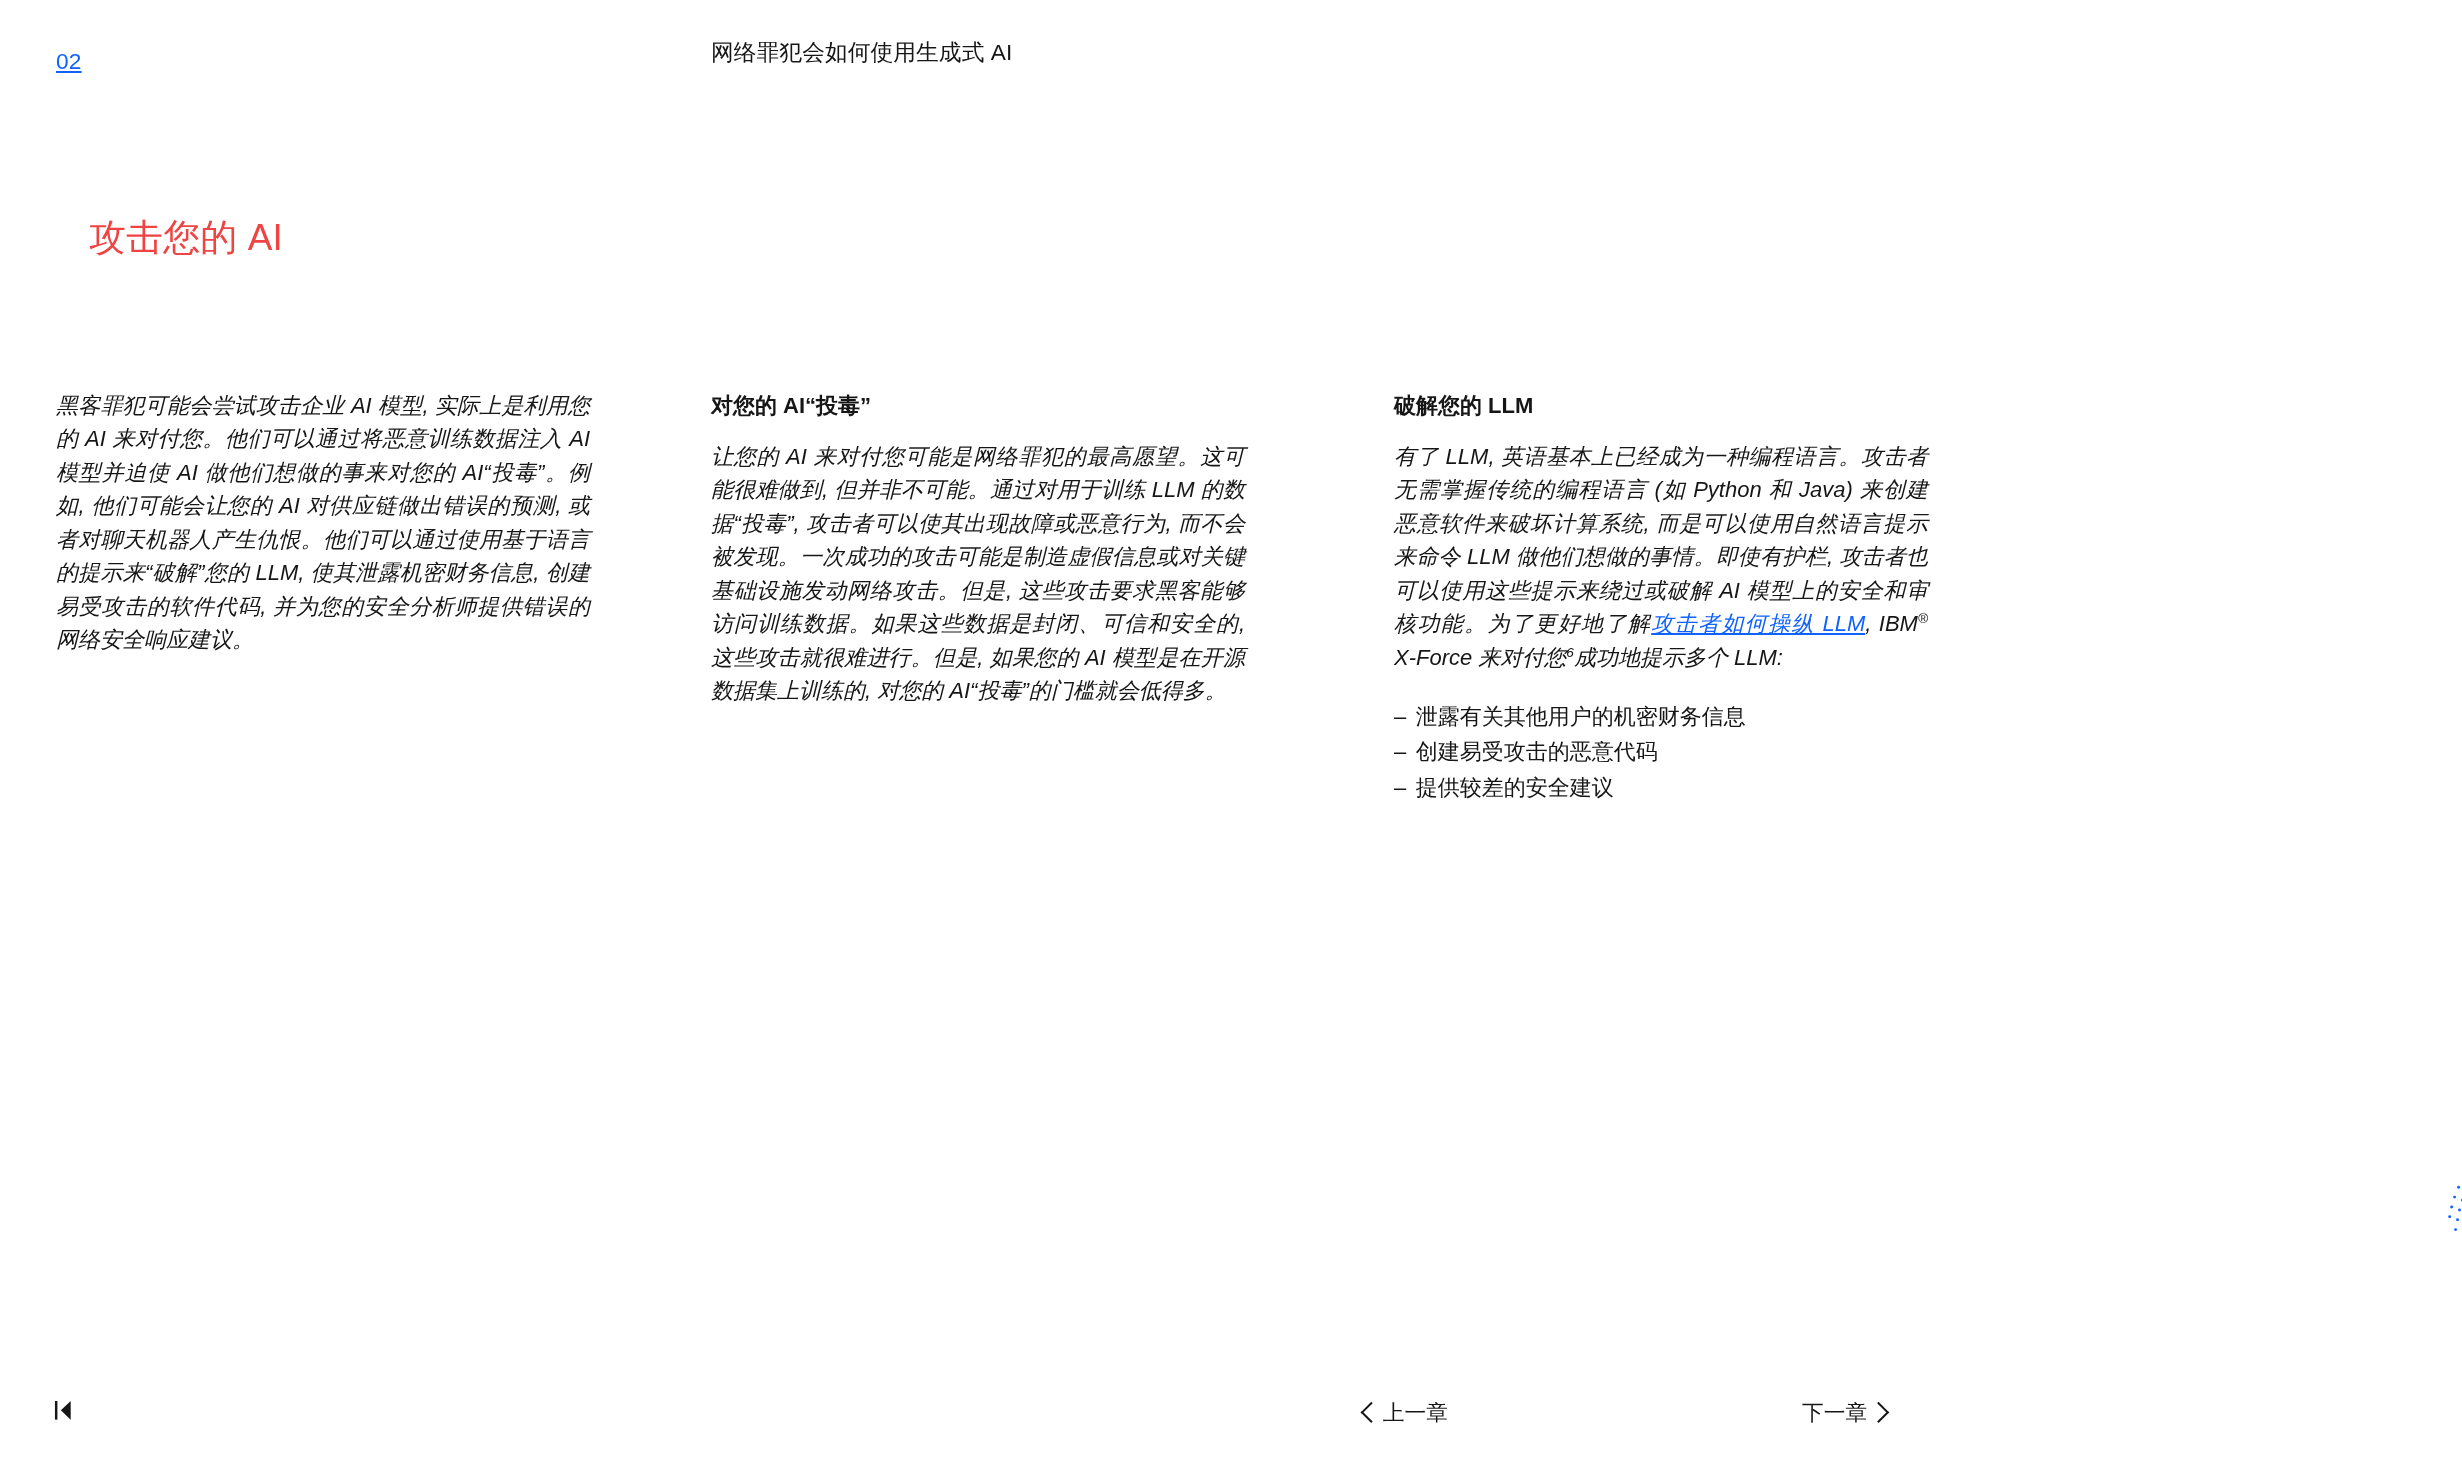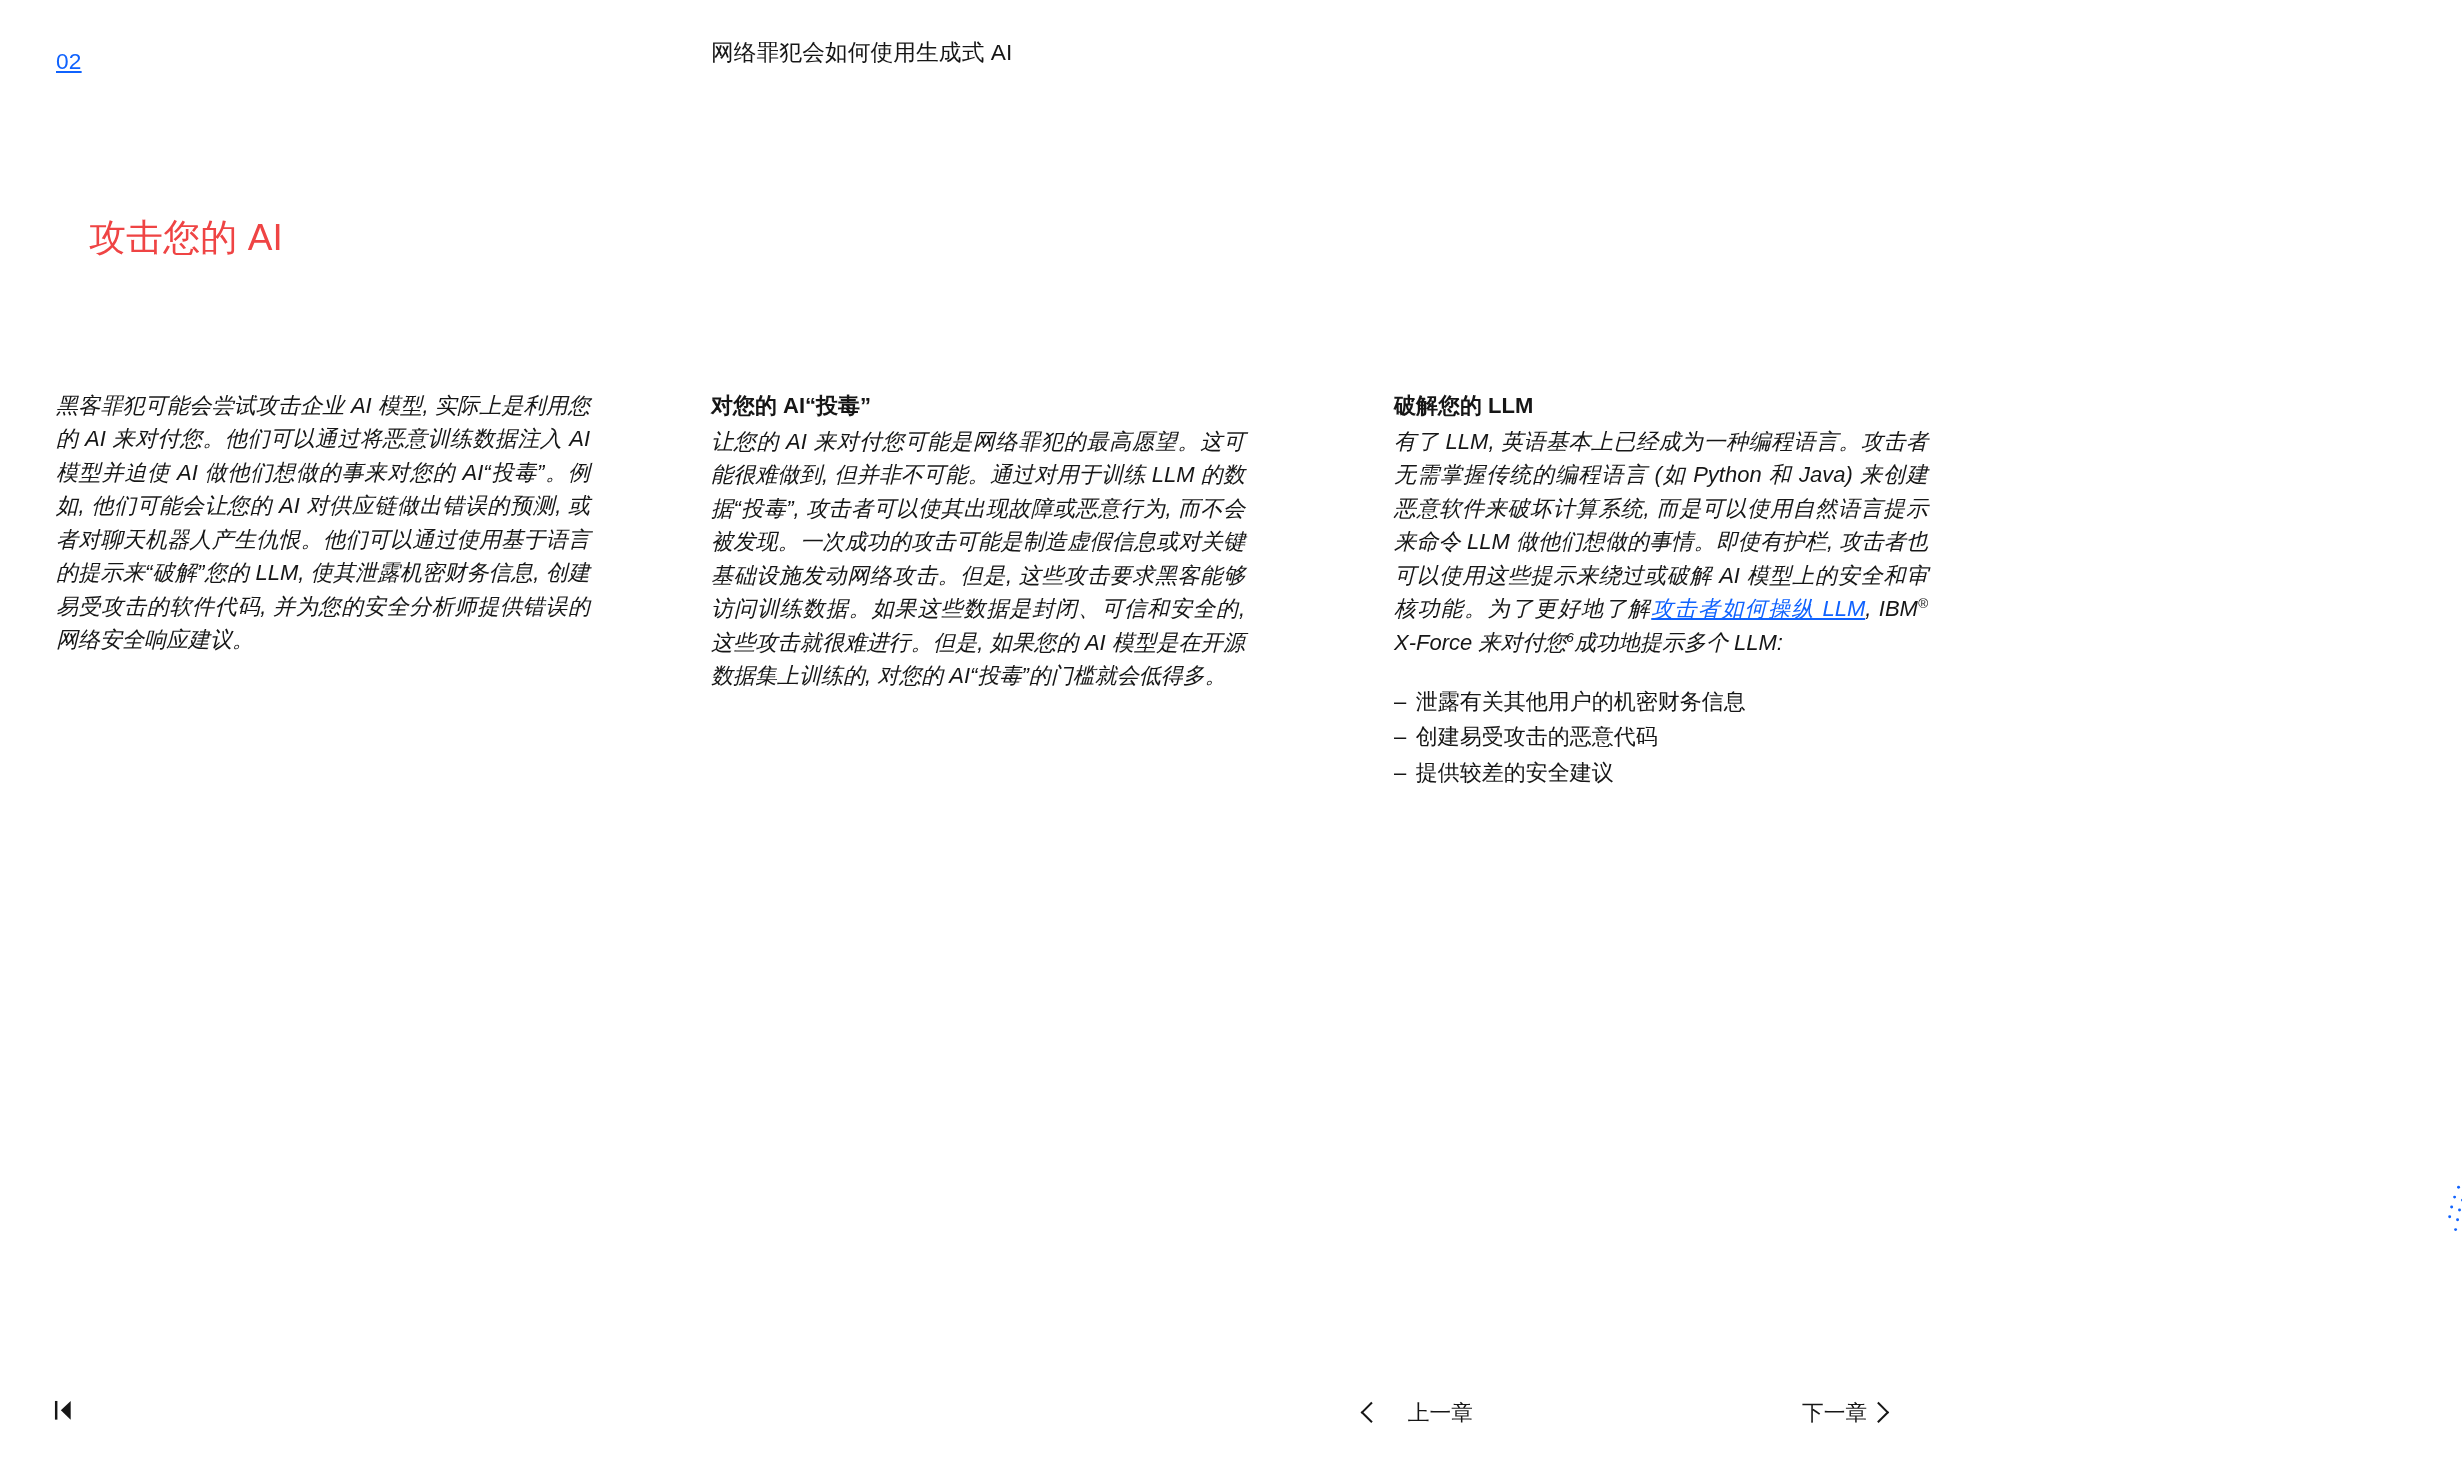--- a/index.html
+++ b/index.html
@@ -63,21 +63,21 @@
   .col p {
     margin: 0;
   }
   .col-1 { left: 56px; }
   .col-2 { left: 711px; }
   .col-3 { left: 1394px; }
 
   .col-title {
     font-weight: 700;
     font-size: 22px;
-    margin-bottom: 3px;
+    margin-bottom: 18px;
     line-height: 1.5;
   }
 
   .col-body {
     text-align: justify;
     text-justify: inter-character;
     font-style: italic;
   }
 
   .inline-link {
@@ -127,21 +127,21 @@
     width: 29.5px;
     height: 24.6px;
     cursor: pointer;
   }
   .nav-prev {
     position: absolute;
     left: 1364px;
     top: 1398px;
     display: flex;
     align-items: center;
-    gap: 29px;
+    gap: 4px;
     font-size: 21.7px;
     color: #161616;
     cursor: pointer;
   }
   .nav-next {
     position: absolute;
     left: 1802px;
     top: 1398px;
     display: flex;
     align-items: center;

